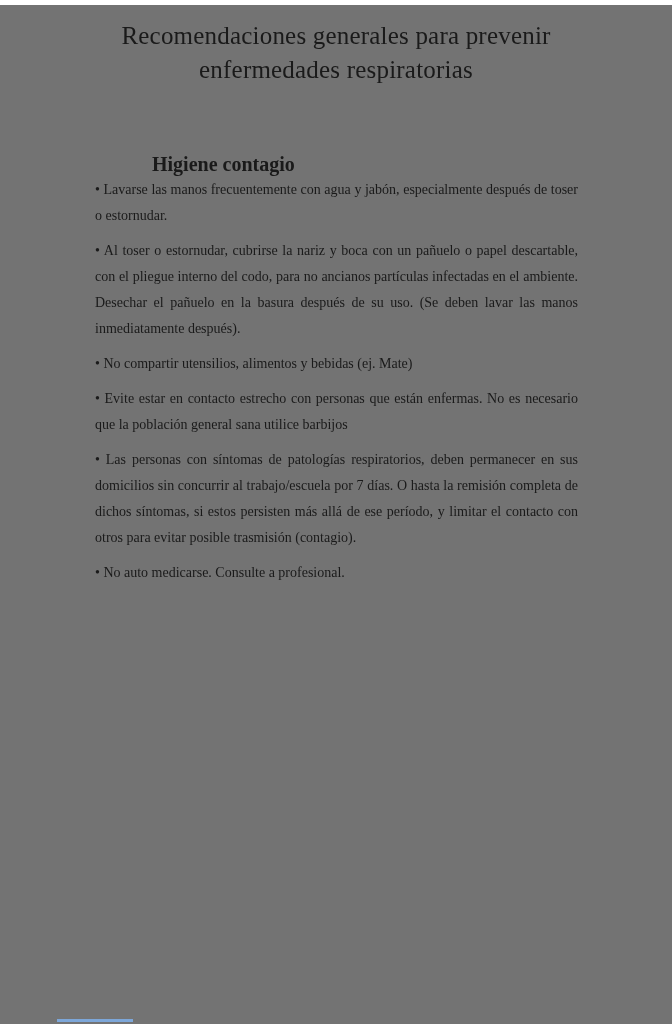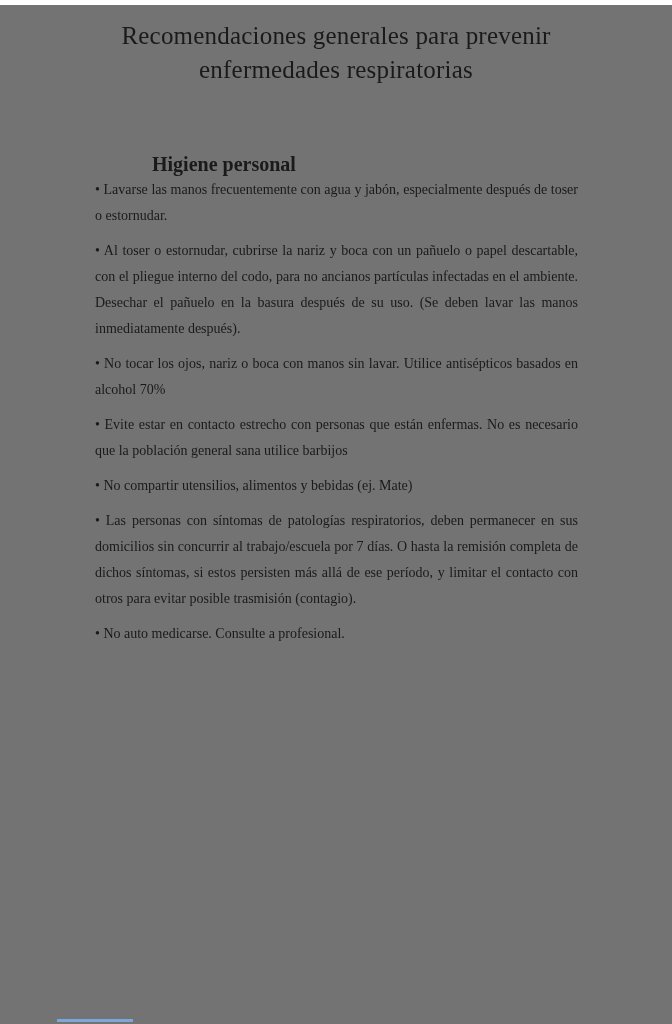--- a/index.html
+++ b/index.html
@@ -56,31 +56,30 @@
 </style>
 </head>
 <body>
 
 <div class="page">
 
   <h1 class="doc-title">Recomendaciones generales para prevenir enfermedades respiratorias</h1>
 
   <div class="content">
 
-    <h2 class="section-heading">Higiene personal</h2>
+    <h2 class="section-heading">Higiene contagio</h2>
 
     <p class="bullet-para"><span class="bullet">•</span> <span>Lavarse las manos frecuentemente con agua y jabón, especialmente después de toser o estornudar.</span></p>
 
     <p class="bullet-para"><span class="bullet">•</span> <span>Al toser o estornudar, cubrirse la nariz y boca con un pañuelo o papel descartable, con el pliegue interno del codo, para no ancianos partículas infectadas en el ambiente. Desechar el pañuelo en la basura después de su uso. (Se deben lavar las manos inmediatamente después).</span></p>
 
-    <p class="bullet-para"><span class="bullet">•</span> <span>No tocar los ojos, nariz o boca con manos sin lavar. Utilice antisépticos basados en alcohol 70%</span></p>
+
+    <p class="bullet-para"><span class="bullet">•</span> <span>No compartir utensilios, alimentos y bebidas (ej. Mate)</span></p>
 
     <p class="bullet-para"><span class="bullet">•</span> <span>Evite estar en contacto estrecho con personas que están enfermas. No es necesario que la población general sana utilice barbijos</span></p>
-
-    <p class="bullet-para"><span class="bullet">•</span> <span>No compartir utensilios, alimentos y bebidas (ej. Mate)</span></p>
 
     <p class="bullet-para"><span class="bullet">•</span> <span>Las personas con síntomas de patologías respiratorios, deben permanecer en sus domicilios sin concurrir al trabajo/escuela por 7 días. O hasta la remisión completa de dichos síntomas, si estos persisten más allá de ese período, y limitar el contacto con otros para evitar posible trasmisión (contagio).</span></p>
 
 
     <p class="bullet-para"><span class="bullet">•</span> <span>No auto medicarse. Consulte a profesional.</span></p>
 
   </div>
 
   <div class="accent-line" title="#7da7d9" style="background: rgb(125, 167, 217);"></div>
 

